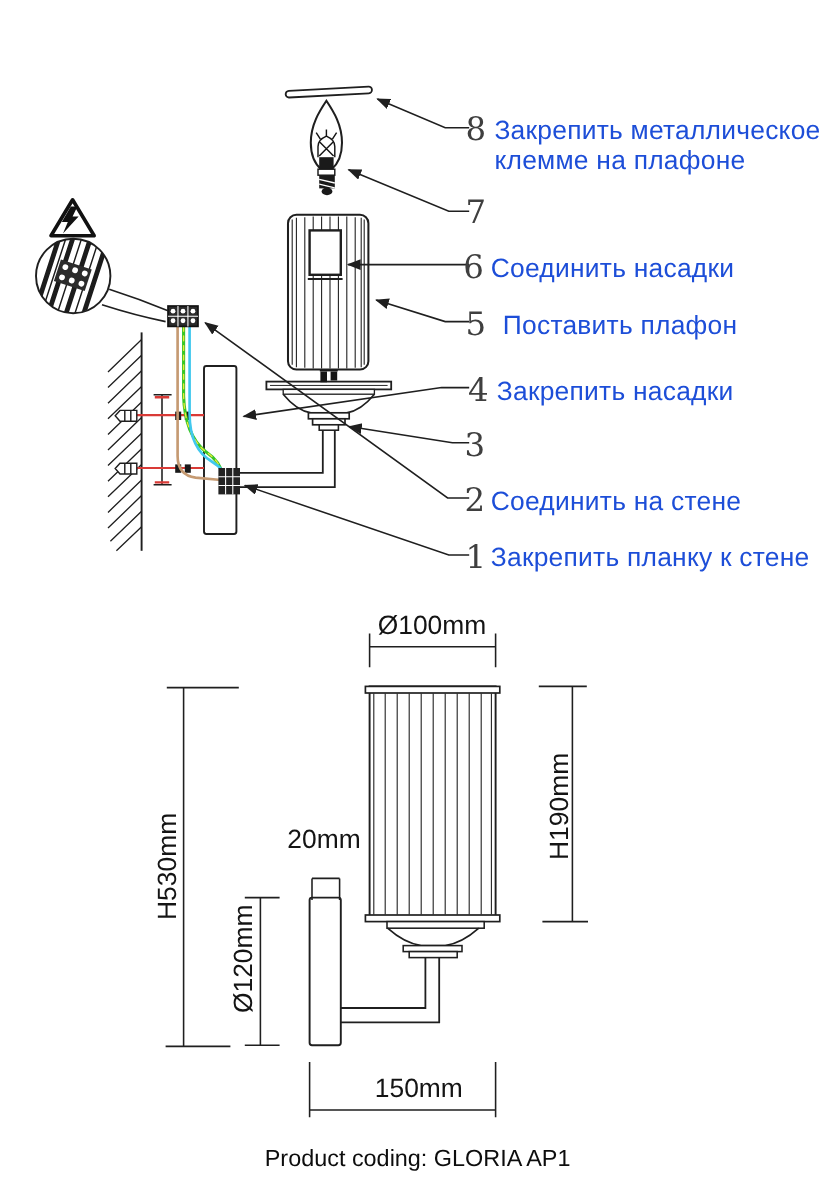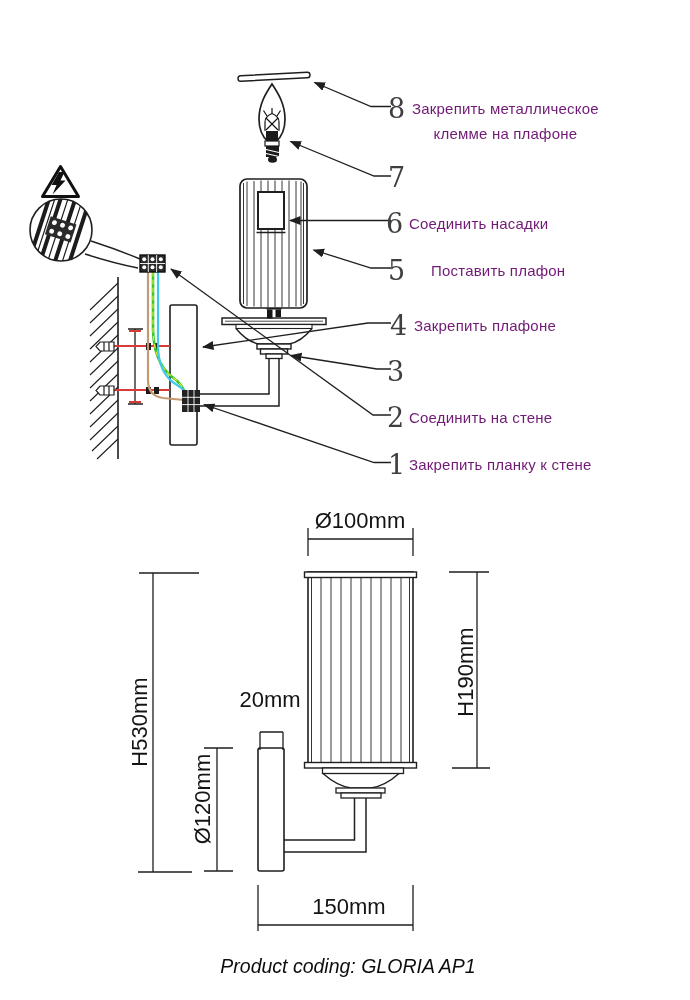--- a/index.html
+++ b/index.html
@@ -1,26 +1,26 @@
 <!DOCTYPE html>
 <html><head>
 <meta charset="utf-8">
 <style>
   html,body{margin:0;padding:0;background:#fff;}
   .page{position:relative;width:690px;height:1000px;background:#ffffff;overflow:hidden;
         font-family:"Liberation Sans",sans-serif;color:#111;}
   .art{position:absolute;left:0;top:0;}
   .snum{position:absolute;font-family:"DejaVu Serif",serif;font-size:27px;line-height:1;color:#3f3f3f;}
-  .stext{position:absolute;font-size:15px;line-height:25px;letter-spacing:.2px;color:#701a75;text-align:center;}
+  .stext{position:absolute;font-size:22px;line-height:25px;letter-spacing:.2px;color:#1d4ed8;}
   .sline{display:block;white-space:nowrap;}
   .dim{position:absolute;font-size:22px;color:#141414;white-space:nowrap;
        transform:translate(-50%,-50%);}
   .dim.rot{transform:translate(-50%,-50%) rotate(-90deg);}
   .footer{position:absolute;font-size:19.5px;color:#0d0d0d;white-space:nowrap;
-          transform:translate(-50%,-50%);font-style:italic;}
+          transform:translate(-50%,-50%);}
 </style>
 </head>
 <body>
 
 <div class="page">
 
 <svg class="art" width="690" height="1000" viewBox="0 0 690 1000">
   <defs>
     <marker id="arw" markerWidth="13" markerHeight="10" refX="10.5" refY="4.5" orient="auto" markerUnits="userSpaceOnUse">
       <path d="M0,0 L11.5,4.5 L0,9 Z" fill="#1f1f1f"></path>
@@ -197,27 +197,27 @@
 </div>
 
 <div class="snum" style="left:388px;top:164px">7</div>
 
 <div class="snum" style="left:386px;top:210px">6</div>
 <div class="stext" style="left:409px;top:211px">
   <span class="sline">Соединить насадки</span>
 </div>
 
 <div class="snum" style="left:388px;top:257px">5</div>
-<div class="stext" style="left:431px;top:258px">
+<div class="stext" style="left:419px;top:258px">
   <span class="sline">Поставить плафон</span>
 </div>
 
 <div class="snum" style="left:390px;top:312px">4</div>
 <div class="stext" style="left:414px;top:313px">
-  <span class="sline">Закрепить плафоне</span>
+  <span class="sline">Закрепить насадки</span>
 </div>
 
 <div class="snum" style="left:387px;top:358px">3</div>
 
 <div class="snum" style="left:387px;top:404px">2</div>
 <div class="stext" style="left:409px;top:405px">
   <span class="sline">Соединить на стене</span>
 </div>
 
 <div class="snum" style="left:388px;top:451px">1</div>

